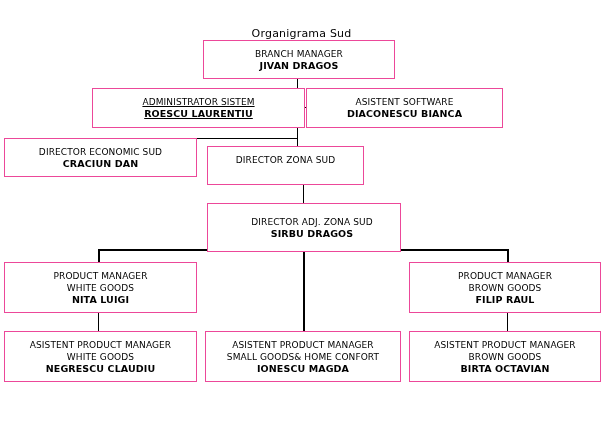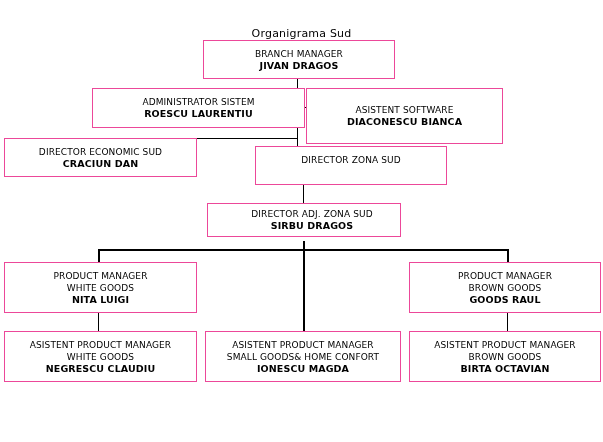--- a/index.html
+++ b/index.html
@@ -93,55 +93,55 @@
 
   <div class="conn" style="left:98px; top:312px; width:1px; height:19px;"></div>
 
   <div class="conn" style="left:507px; top:312px; width:1px; height:19px;"></div>
 
   <div class="node" style="left:203px; top:40px; width:192px; height:39px;">
     <div class="role">BRANCH MANAGER</div>
     <div class="person">JIVAN DRAGOS</div>
   </div>
 
-  <div class="node" style="left:92px; top:88px; width:213px; height:40px;">
+  <div class="node" style="left:92px; top:88px; width:213px; height:40px;text-decoration:underline;">
     <div class="role">ADMINISTRATOR SISTEM</div>
     <div class="person">ROESCU LAURENTIU</div>
   </div>
 
-  <div class="node" style="left:306px; top:88px; width:197px; height:56px;">
+  <div class="node" style="left:306px; top:88px; width:197px; height:40px;">
     <div class="role">ASISTENT SOFTWARE</div>
     <div class="person">DIACONESCU BIANCA</div>
   </div>
 
   <div class="node" style="left:4px; top:138px; width:193px; height:39px;">
     <div class="role">DIRECTOR ECONOMIC SUD</div>
     <div class="person">CRACIUN DAN</div>
   </div>
 
-  <div class="node vacant" style="left:207px; top:146px; width:192px; height:39px;margin-left:48px;">
+  <div class="node vacant" style="left:207px; top:146px; width:157px; height:39px;">
     <div class="role">DIRECTOR ZONA SUD</div>
 
   </div>
 
-  <div class="node" style="left:207px; top:203px; width:194px; height:34px;padding-left:16px;">
+  <div class="node" style="left:207px; top:203px; width:194px; height:49px;padding-left:16px;">
     <div class="role">DIRECTOR ADJ. ZONA SUD</div>
     <div class="person">SIRBU DRAGOS</div>
   </div>
 
   <div class="node" style="left:4px; top:262px; width:193px; height:51px;">
     <div class="role">PRODUCT MANAGER</div>
     <div class="role">WHITE GOODS</div>
     <div class="person">NITA LUIGI</div>
   </div>
 
   <div class="node" style="left:409px; top:262px; width:192px; height:51px;">
     <div class="role">PRODUCT MANAGER</div>
     <div class="role">BROWN GOODS</div>
-    <div class="person">GOODS RAUL</div>
+    <div class="person">FILIP RAUL</div>
   </div>
 
   <div class="node" style="left:4px; top:331px; width:193px; height:51px;">
     <div class="role">ASISTENT PRODUCT MANAGER</div>
     <div class="role">WHITE GOODS</div>
     <div class="person">NEGRESCU CLAUDIU</div>
   </div>
 
   <div class="node" style="left:205px; top:331px; width:196px; height:51px;">
     <div class="role">ASISTENT PRODUCT MANAGER</div>

